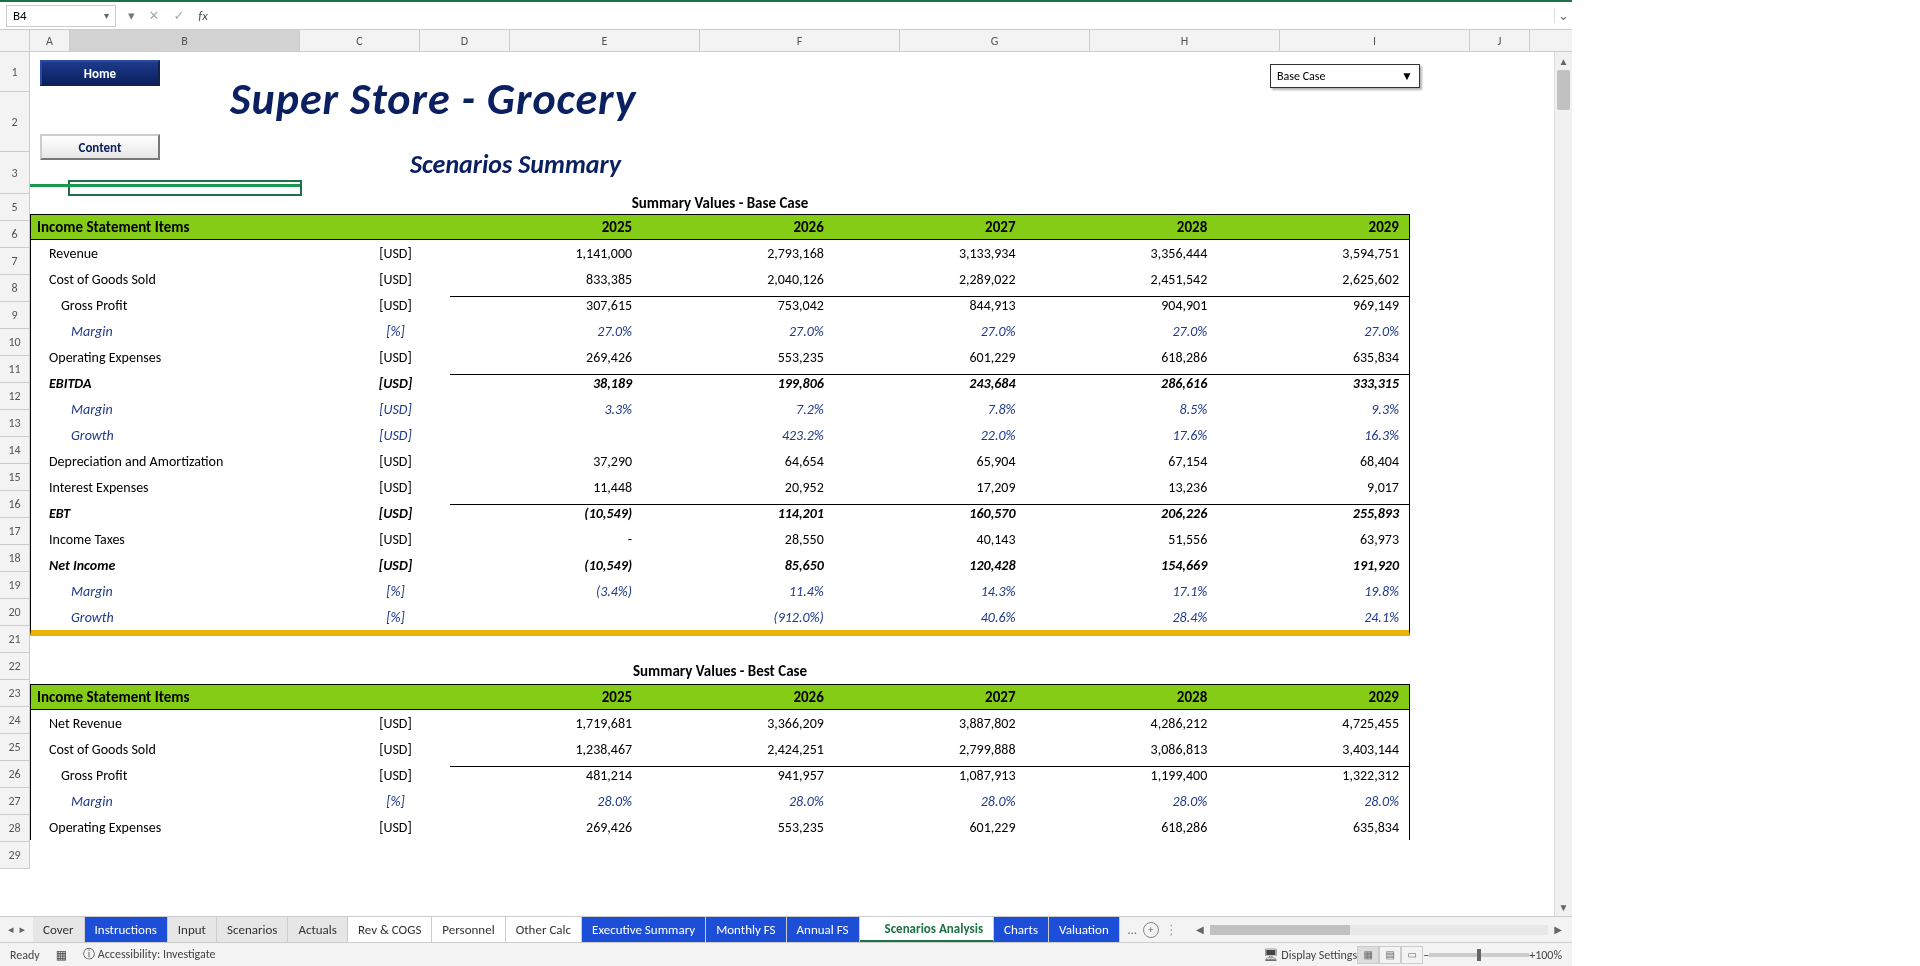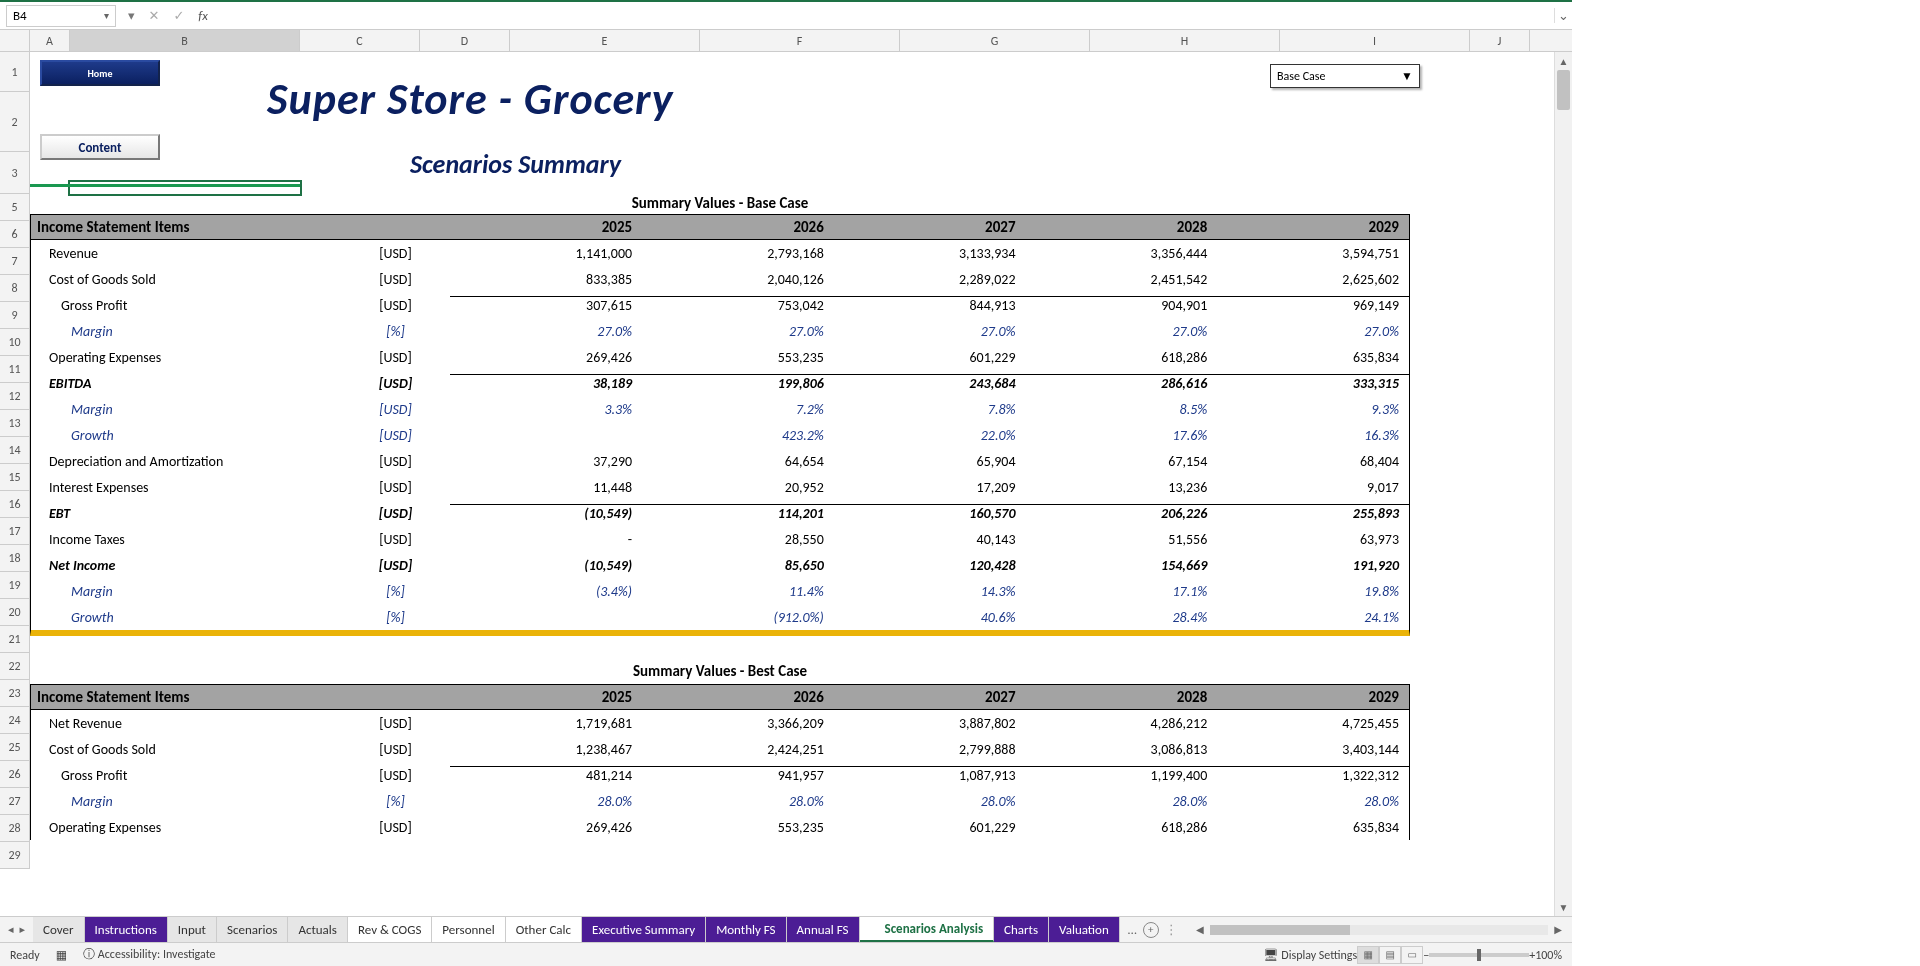--- a/index.html
+++ b/index.html
@@ -24,47 +24,47 @@
 .content-area { position: absolute; top: 22px; left: 30px; right: 18px; bottom: 0; background: #fff; }
 .rh-col { position: absolute; top: 22px; left: 0; width: 30px; bottom: 0; }
 .vscroll { width: 18px; background: #f1f1f1; border-left: 1px solid #ddd; position: absolute; right: 0; top: 22px; bottom: 0; display: flex; flex-direction: column; align-items:center; }
 .vscroll .arrow { height: 18px; width: 100%; display:flex; align-items:center; justify-content:center; color:#666; font-size:10px; }
 .vscroll .track { flex:1; width:100%; position:relative; }
 .vscroll .thumb { position:absolute; top:0; left:2px; right:2px; height:40px; background:#c1c1c1; border-radius:2px; }
 .tabstrip { height: 26px; display:flex; align-items:stretch; background:#f3f3f3; border-top:1px solid #ccc; font-size: 13px; }
 .tab-nav { display:flex; align-items:center; padding: 0 8px; gap:6px; color:#666; font-size:11px; }
 .tabs { display:flex; align-items:stretch; overflow:hidden; }
 .tab { padding: 0 10px; display:flex; align-items:center; border-right:1px solid #ccc; background: #e6e6e6; color:#333; white-space:nowrap; cursor:default; }
-.tab.blue { background:#4c1d95; color:#fff; }
+.tab.blue { background:#1d4ed8; color:#fff; }
 .tab.active { background:#fff; color:#1e7145; font-weight:bold; border-bottom:2px solid #1e7145;padding-left:25px; }
 .tab-more { padding: 0 8px; display:flex; align-items:center; color:#666; gap:6px; }
 .plus-circle { width:16px; height:16px; border:1px solid #888; border-radius:50%; display:flex; align-items:center; justify-content:center; font-size:11px; }
 .hscroll { flex:1; display:flex; align-items:center; padding: 0 6px; }
 .hscroll .arrow { width:16px; text-align:center; color:#666; font-size:10px; }
 .hscroll .track { flex:1; height:10px; background:#e8e8e8; position:relative; margin:0 2px; }
 .hscroll .thumb { position:absolute; left:0; top:0; bottom:0; width:140px; background:#c1c1c1; }
 .status { height: 24px; display:flex; align-items:center; justify-content:space-between; background:#f3f3f3; border-top:1px solid #ccc; font-size:12px; color:#444; padding: 0 10px; }
 .status .left { display:flex; align-items:center; gap:16px; }
 .status .right { display:flex; align-items:center; }
 .view-btn { width:22px; height:18px; border:1px solid #ccc; display:flex; align-items:center; justify-content:center; font-size:10px; color:#666; }
 .view-btn.active { background:#ddd; }
 .zoom-slider { width:100px; height:4px; background:#ccc; position:relative; }
 .zoom-slider .knob { position:absolute; left:48px; top:-4px; width:4px; height:12px; background:#666; }
 
 
 .doc { position:relative; width: 1430px; background:#fff; }
-.btn-home { position:absolute; left:10px; top:8px; width:120px; height:26px; background:linear-gradient(#1e3a8a,#0b2060); color:#fff; border:2px outset #2a4aa0; font-size:10px; font-weight:bold; display:flex; align-items:center; justify-content:center; }
+.btn-home { position:absolute; left:10px; top:8px; width:120px; height:26px; background:linear-gradient(#1e3a8a,#0b2060); color:#fff; border:2px outset #2a4aa0; font-size:13px; font-weight:bold; display:flex; align-items:center; justify-content:center; }
 .btn-content { position:absolute; left:10px; top:42px; width:120px; height:26px; background:linear-gradient(#fff,#e6e6e6); color:#0b2060; border:2px outset #ccc; font-size:13px; font-weight:bold; display:flex; align-items:center; justify-content:center;margin-top:40px; }
 .dropdown { position:absolute; right:40px; top:12px; width:150px; height:24px; border:1px solid #333; display:flex; align-items:center; justify-content:space-between; padding:0 6px; font-size:12px; background:#fff; box-shadow: 2px 2px 2px rgba(0,0,0,0.3); }
-.title { position:absolute; left:200px; top:20px; font-size:44px; font-weight:900; font-style:italic; color:#0b2060; letter-spacing:1px;margin-left:37px; }
+.title { position:absolute; left:200px; top:20px; font-size:44px; font-weight:900; font-style:italic; color:#0b2060; letter-spacing:1px; }
 .subtitle { position:absolute; left:380px; top:96px; font-size:26px; font-weight:900; font-style:italic; color:#0b2060; }
 .green-dash { position:absolute; left:0; top:132px; width:270px; height:3px; background:#1a9850; }
 .sec-title { font-weight:bold; font-size:15px; text-align:center; }
 .tblwrap { position:absolute; left:0; width:1380px; }
-.thead { display:flex; background:#a3a3a3; border:1px solid #000; font-weight:bold; font-size:15px; height:26px; }
+.thead { display:flex; background:#84cc16; border:1px solid #000; font-weight:bold; font-size:15px; height:26px; }
 .thead .c1 { width:420px; padding-left:6px; display:flex; align-items:center; }
 .thead .cy { width:192px; text-align:right; padding-right:10px; display:flex; align-items:center; justify-content:flex-end; }
 .tbody { border-left:1px solid #000; border-right:1px solid #000; }
 .trow { display:flex; height:26px; font-size:14px; align-items:center; }
 .trow .lbl { width:310px; padding-left:18px; }
 .trow .lbl.i1 { padding-left:30px; }
 .trow .lbl.i2 { padding-left:40px; font-style:italic; }
 .trow .unit { width:110px; text-align:center; }
 .trow .val { width:192px; text-align:right; padding-right:10px; }
 .trow.bold { font-weight:bold;font-style:italic; }

